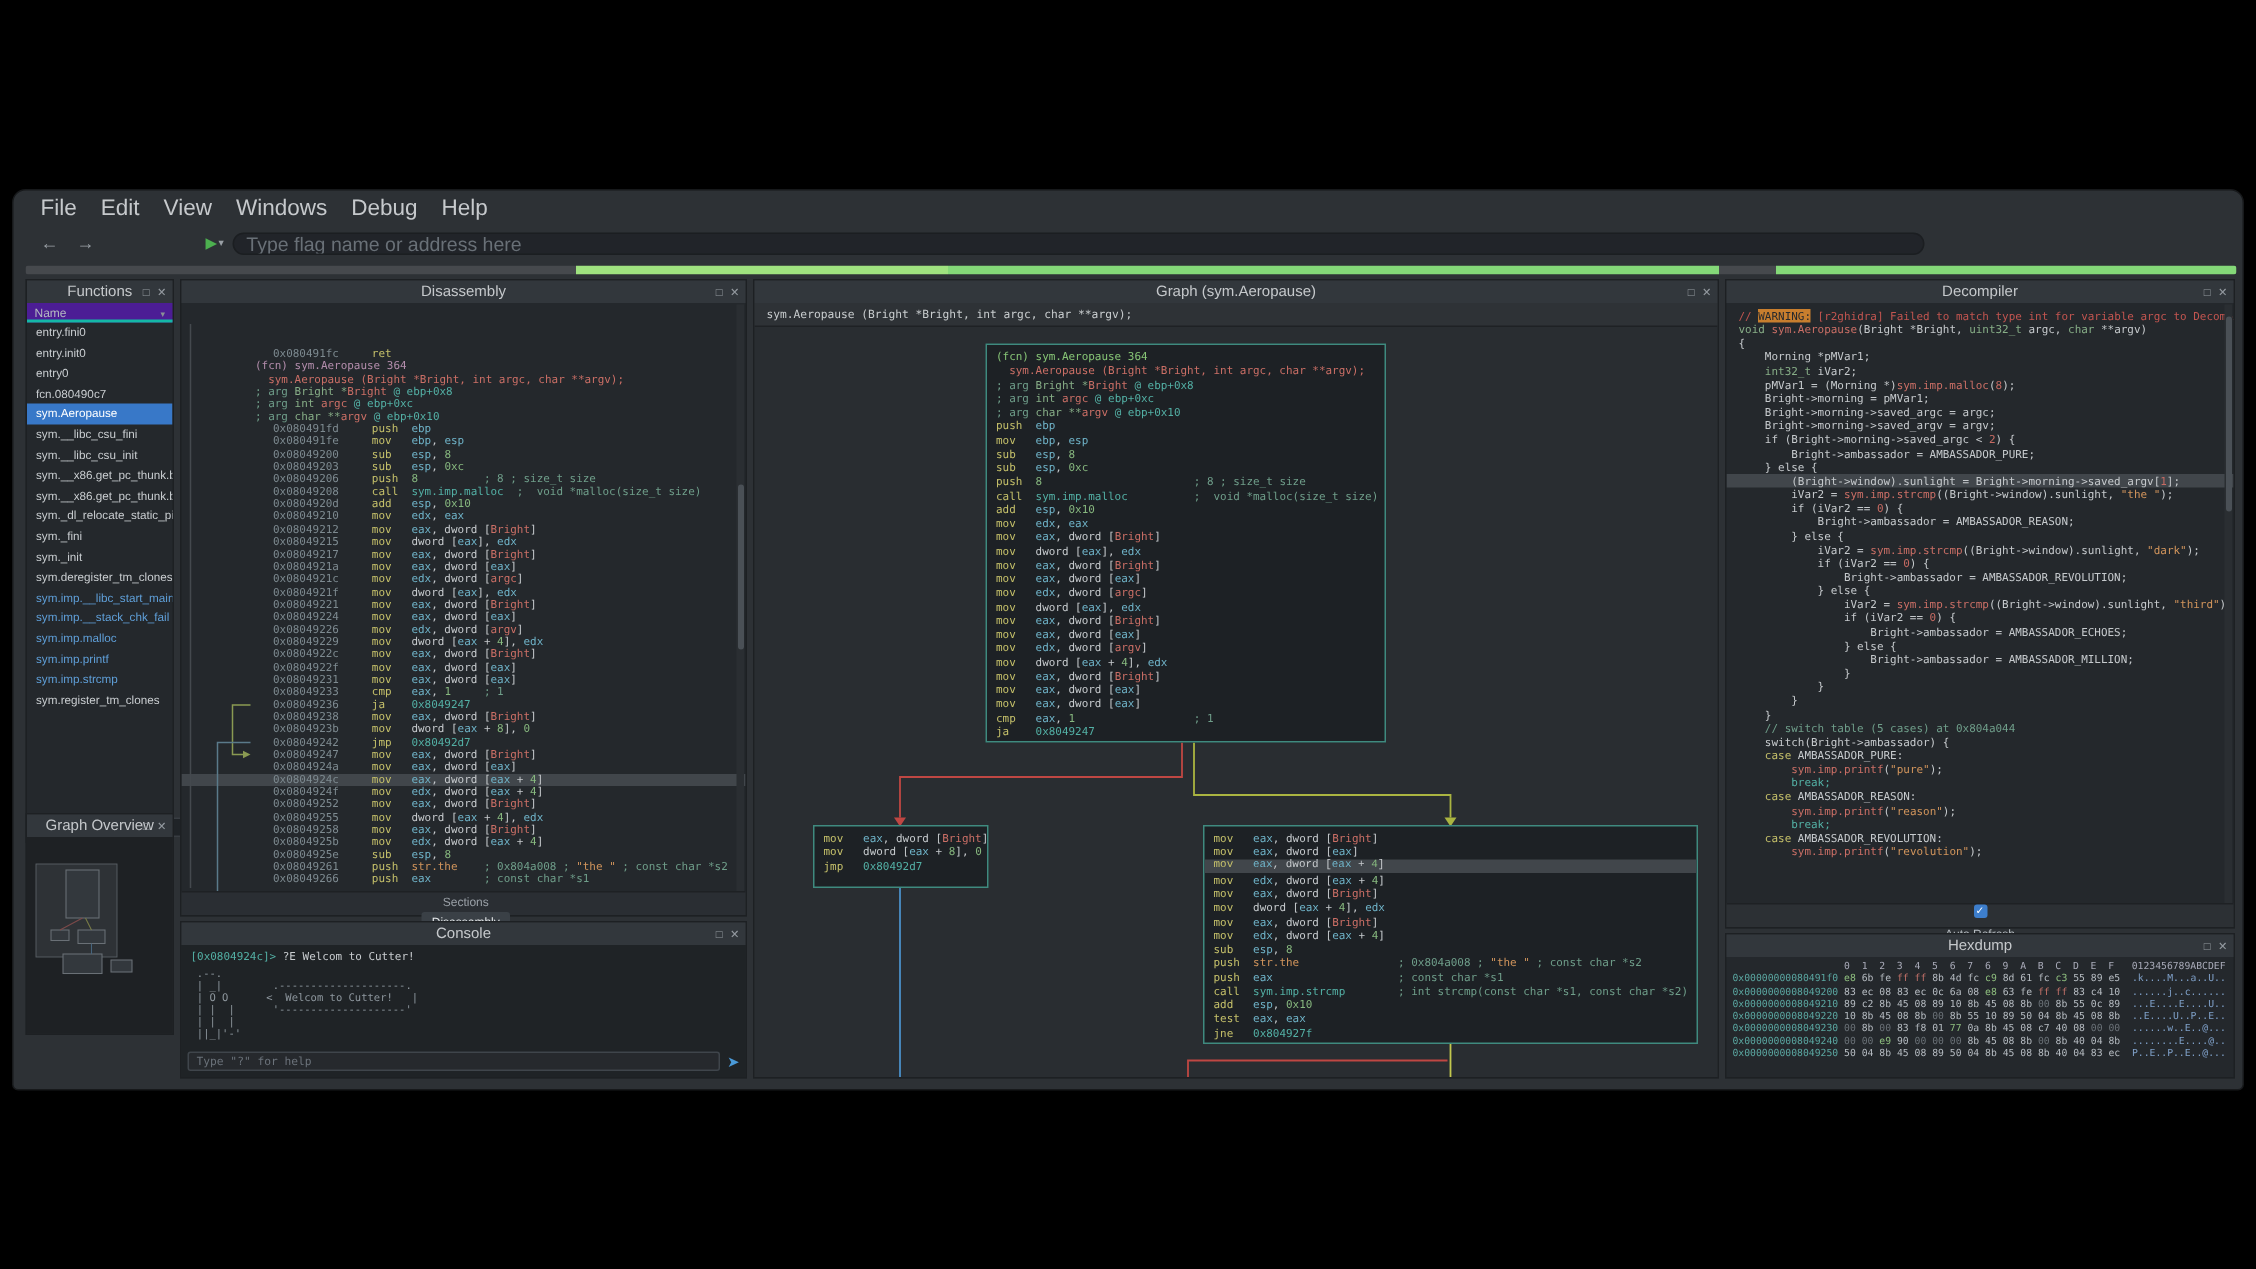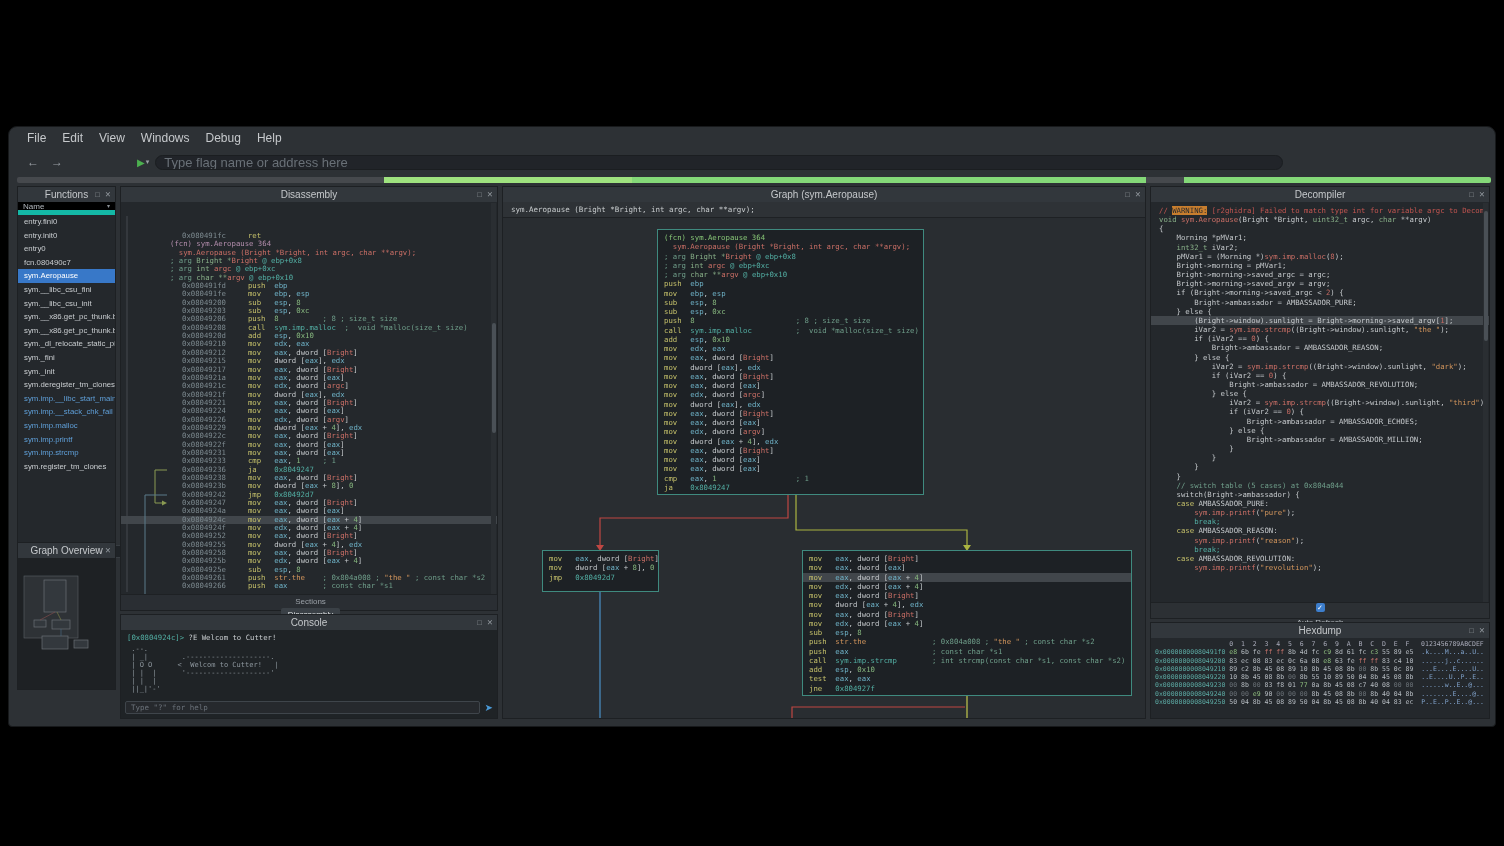--- a/index.html
+++ b/index.html
@@ -1,35 +1,35 @@
 <!DOCTYPE html>
 <html style="--accent: #3d7ecc; --selection: #3878c8; --edge_true: #aab441; --edge_false: #bf4743; --edge_jump: #4a90c8; --edge_fall: #c3c84e; --warning_orange: #c87e2e; --import_blue: #5f9fd8; --seek_green_light: #9fe27f; --seek_green: #84d878;"><head>
 <meta charset="utf-8">
 <style>
   html,body{margin:0;padding:0;background:#000;width:1504px;height:846px;overflow:hidden;}
   *{box-sizing:border-box;}
   .screen{position:relative;width:1504px;height:846px;background:#000;font-family:"Liberation Sans",sans-serif;}
   .window{position:absolute;left:8px;top:126px;width:1488px;height:601px;background:#2d3135;border:1px solid #17191b;border-radius:9px 9px 4px 4px;overflow:hidden;}
   
-  .menubar{position:absolute;left:0;top:0;width:100%;height:22px;display:flex;align-items:center;padding-left:10px;font-size:12px;color:#c6c9cc;}
+  .menubar{position:absolute;left:0;top:0;width:100%;height:22px;display:flex;align-items:center;padding-left:10px;font-size:15px;color:#c6c9cc;}
   .menu-item{padding:2px 8px;cursor:default;}
   .toolbar{position:absolute;left:0;top:22px;width:100%;height:26px;display:flex;align-items:center;padding-left:12px;}
   .nav-arrow{color:#9aa0a6;font-size:12px;padding:0 6px;}
   .play-btn{color:#4cb04f;font-size:10px;margin-left:68px;}
   .play-caret{color:#9aa0a6;font-size:7px;margin:0 6px 0 1px;}
   .search-box{width:1128px;height:15px;background:#212429;border:1px solid #1b1e21;border-radius:8px;color:#c6c9cc;font-size:13px;padding:0 8px;outline:none;font-family:"Liberation Sans",sans-serif;}
   .search-box::placeholder{color:#697077;}
   .seekbar{position:absolute;left:8px;top:50px;width:1474px;height:6px;display:flex;border-radius:2px;overflow:hidden;}
   
   .panel{position:absolute;background:#24282c;border:1px solid #1d2023;}
   .phead{height:15px;background:#32373c;display:flex;align-items:center;position:relative;}
   .ptitle{flex:1;text-align:center;font-size:10px;color:#c5c8cb;}
   .picons{position:absolute;right:4px;top:0;height:15px;display:flex;align-items:center;gap:5px;color:#949aa0;font-size:7.5px;}
   
-  .name-hdr{height:13px;background:#000000;display:flex;align-items:flex-start;justify-content:space-between;padding:0 5px;font-size:8px;color:#b4bac0;border-bottom:5px solid #14b8a6;}
+  .name-hdr{height:13px;background:#4c1d95;display:flex;align-items:flex-end;justify-content:space-between;padding:0 5px;font-size:8px;color:#b4bac0;border-bottom:2px solid #14b8a6;}
   .fn-list{overflow:hidden;}
   .fn-item{height:13.6px;line-height:13.6px;padding-left:6px;font-size:7.8px;color:#c9cdd0;white-space:nowrap;overflow:hidden;}
   .fn-item.imp{color:#5f9fd8;}
   .fn-item.sel{background:var(--selection,#3878c8);color:#fff;}
   .qf-row{position:absolute;bottom:3px;left:3px;right:3px;display:flex;align-items:center;gap:4px;}
   .qf-input{flex:1;height:13px;background:#1f2327;border:1px solid #383d42;border-radius:2px;font-size:7.5px;color:#c9cdd0;padding:0 4px;outline:none;font-family:"Liberation Sans",sans-serif;}
   .qf-input::placeholder{color:#6a7178;}
   .qf-x{color:#9aa0a6;font-size:8px;}
   
   .lines{font-family:"DejaVu Sans Mono",monospace;}
@@ -51,21 +51,21 @@
   .console-prompt{font-family:"DejaVu Sans Mono",monospace;font-size:7.3px;line-height:10px;padding:3px 0 0 6px;color:#c9cdd0;white-space:pre;}
   .console-art{font-family:"DejaVu Sans Mono",monospace;font-size:7px;line-height:8px;color:#8e979e;margin:2px 0 0 6px;white-space:pre;}
   .console-input-row{position:absolute;left:4px;right:4px;bottom:4px;display:flex;align-items:center;gap:5px;}
   .console-input{flex:1;height:13px;background:#26292d;border:1px solid #3f454b;border-radius:2px;font-size:7.5px;color:#c9cdd0;padding:0 5px;outline:none;font-family:"DejaVu Sans Mono",monospace;}
   .console-input::placeholder{color:#6b727a;}
   .console-send{color:#4a9ad8;font-size:10px;}
   
   .sigbar{position:absolute;left:0;top:15px;width:100%;height:16px;background:#2e3236;border-bottom:1px solid #1e2124;display:flex;align-items:center;padding-left:8px;font-family:"DejaVu Sans Mono",monospace;font-size:7.5px;color:#c8ccce;white-space:pre;}
   .graph-content{position:absolute;left:0;top:31px;width:642px;height:500px;background:#292d31;overflow:hidden;}
   .gblock{position:absolute;background:#1d2125;border:1px solid #3f8a7f;padding:3px 6px;font-size:7.3px;line-height:9.25px;overflow:hidden;}
-  .gblock .cl.hl{margin:0 -6px;padding:0 6px;}
+  .gblock .cl.hl{margin:0 -6px;padding:0 6px;font-family:Liberation Mono, monospace;}
   .edge-svg{position:absolute;left:0;top:0;}
   
   .decomp-content{position:absolute;left:0;top:15px;width:338px;height:402px;overflow:hidden;font-size:7.3px;line-height:9.15px;padding-top:4px;}
   .decomp-content .cl{padding-left:8px;}
   .decomp-bar{position:absolute;left:0;bottom:0;width:100%;height:16px;background:#2c3034;border-top:1px solid #1e2124;display:flex;align-items:center;padding:0 5px;font-size:8px;color:#b6bcc1;gap:6px;flex-direction:column;}
   .cb{width:9px;height:9px;background:var(--accent,#3d7ecc);border-radius:2px;color:#fff;font-size:7px;line-height:9px;text-align:center;}
   .btn{background:#3b4045;border-radius:2px;padding:1px 8px;color:#b6bcc1;}
   .decomp-spacer{flex:1;}
   .combo{background:#3b4045;border-radius:2px;padding:1px 6px;display:flex;align-items:center;gap:4px;color:#c6c9cc;}
   .combo .caret{font-size:6px;color:#9aa0a6;}

